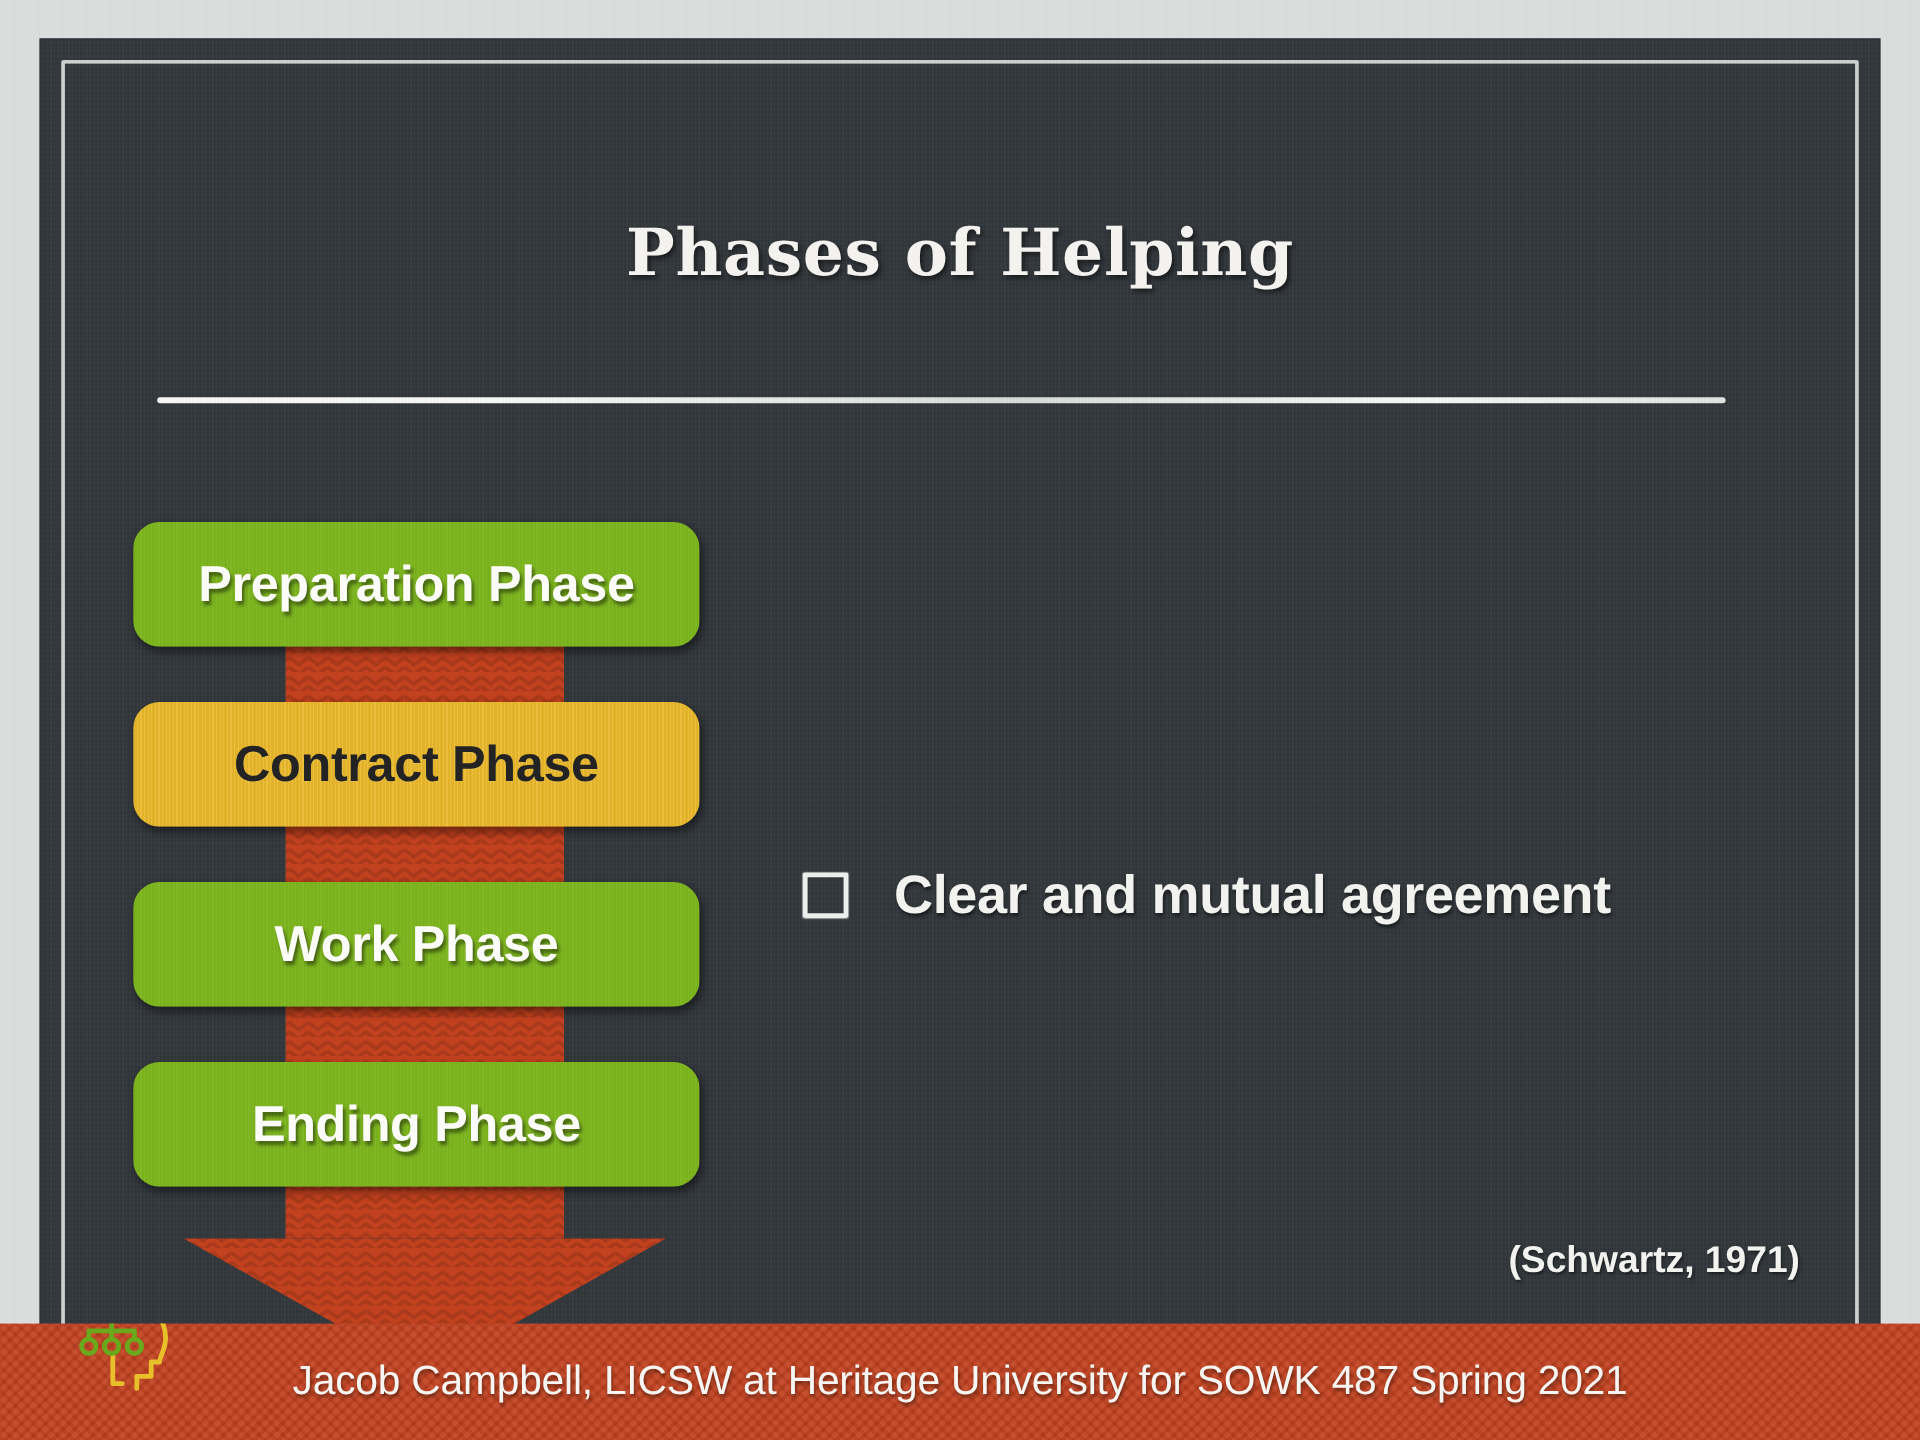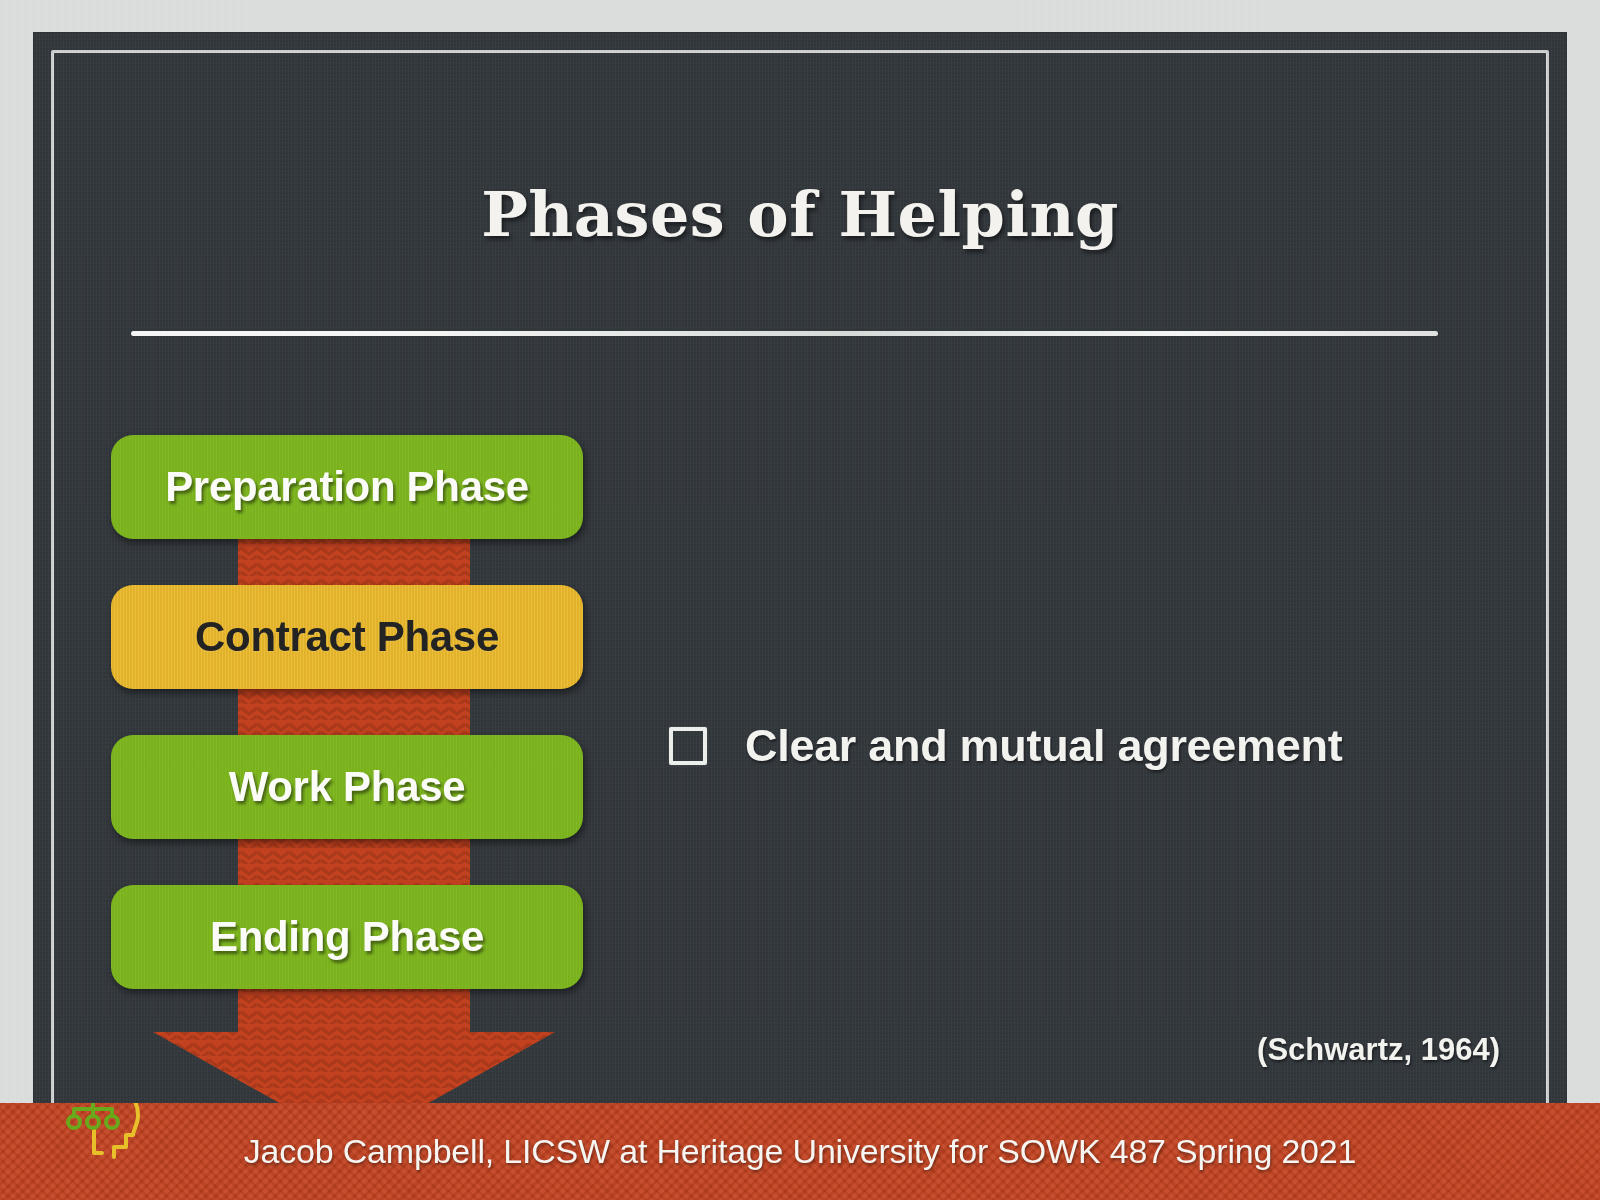--- a/index.html
+++ b/index.html
@@ -70,21 +70,21 @@
 
   
   #title {
     position: absolute;
     left: 0;
     top: 146px;
     width: 1534px;
     text-align: center;
     font-family: "DejaVu Serif", "Liberation Serif", serif;
     font-weight: bold;
-    font-size: 62px;
+    font-size: 54px;
     letter-spacing: 0.5px;
     color: #f3f2ee;
     text-shadow: 2px 3px 4px rgba(0,0,0,0.55);
   }
 
   
   #divider {
     position: absolute;
     left: 98px;
     top: 299px;
@@ -268,21 +268,21 @@
         <span class="lbl">Ending Phase</span>
       </div>
 
     </div>
 
     <div id="bullet-row">
       <div id="bullet-square"></div>
       <div id="bullet-text">Clear and mutual agreement</div>
     </div>
 
-    <div id="citation">(Schwartz, 1964)</div>
+    <div id="citation">(Schwartz, 1971)</div>
 
   </div>
 
   <div id="footer">
 
     <svg id="footer-logo" viewBox="0 0 92 92">
 
       <path d="M44 10 C62 10 74 24 74 40 C74 50 69 55 69 60 L62 60 L62 72 L50 72 L50 82" fill="none" stroke="#e8c02a" stroke-width="4" stroke-linecap="round" stroke-linejoin="round"></path>
       <path d="M30 54 L30 78 L38 78" fill="none" stroke="#e8c02a" stroke-width="4" stroke-linecap="round" stroke-linejoin="round"></path>
 

